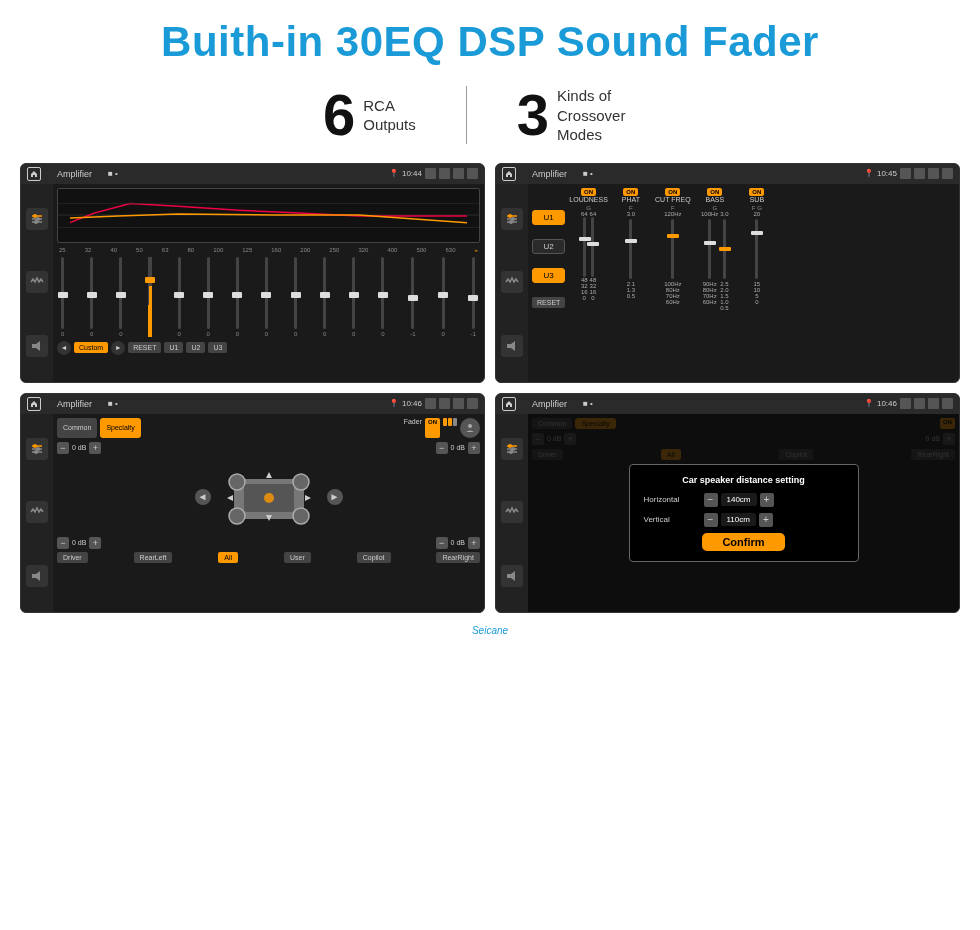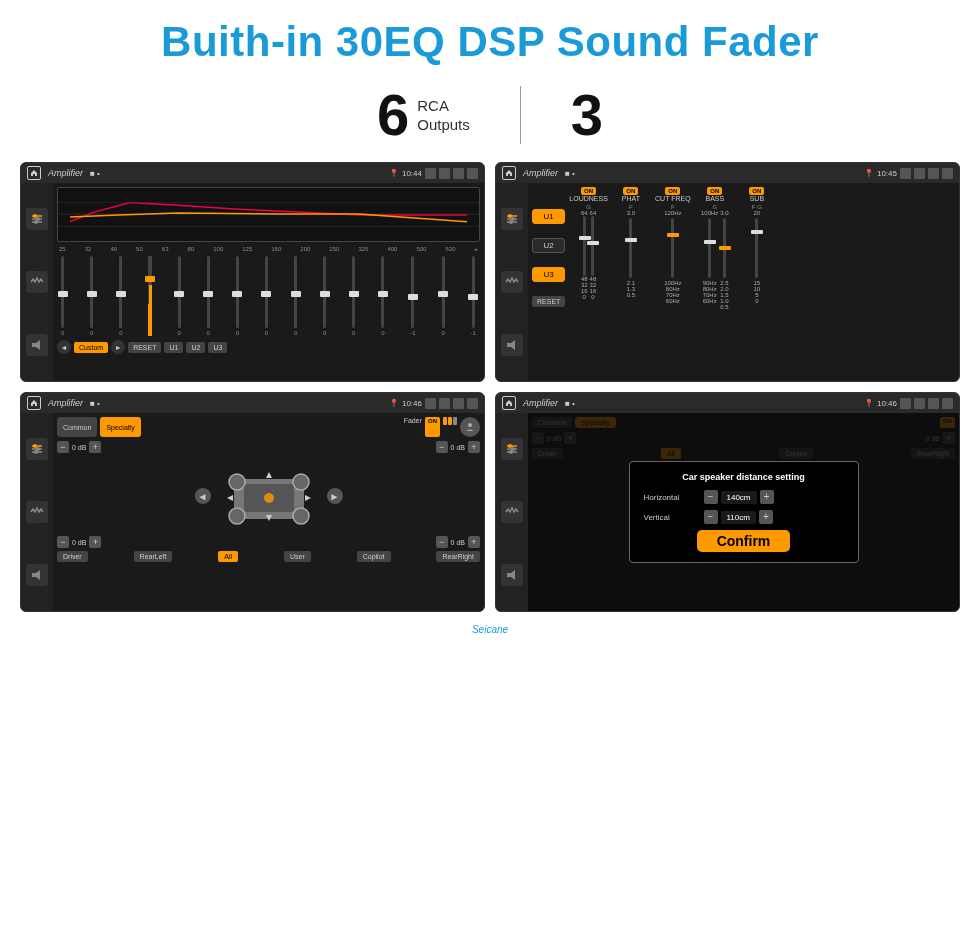--- a/index.html
+++ b/index.html
@@ -71,22 +71,21 @@
       background: #2a2a2a;
       display: flex;
       align-items: center;
       justify-content: space-between;
       padding: 3px 6px;
       height: 20px;
     }
     .topbar-left {
       display: flex;
       align-items: center;
-      gap: 7px;
-      font-style: italic;
+      gap: 16px;
     }
     .home-icon {
       width: 14px;
       height: 14px;
       border: 1.5px solid #ccc;
       border-radius: 2px;
       display: flex;
       align-items: center;
       justify-content: center;
     }
@@ -452,21 +451,21 @@
       border-radius: 2px;
       min-width: 35px;
     }
     .dialog-confirm-btn {
       display: block;
       margin: 6px auto 0;
       background: #f90;
       color: #000;
       border: none;
       border-radius: 5px;
-      font-size: 14px;
+      font-size: 11px;
       font-weight: bold;
       padding: 3px 20px;
       cursor: pointer;
     }
 
     
     .watermark {
       text-align: center;
       color: #1a9bd7;
       font-size: 10px;
@@ -486,20 +485,21 @@
 
 <h1 class="main-title">Buith-in 30EQ DSP Sound Fader</h1>
 
 <div class="stats-row">
   <div class="stat-item">
     <span class="stat-number">6</span>
     <span class="stat-label">RCA<br>Outputs</span>
   </div>
   <div class="stat-item">
     <span class="stat-number">3</span>
+    <span class="stat-label">Kinds of<br>Crossover Modes</span>
   </div>
 </div>
 
 <div class="screens-grid">
 
   <div class="screen">
     <div class="screen-topbar">
       <div class="topbar-left">
         <div class="home-icon">
           <svg width="8" height="8" viewBox="0 0 8 8">

